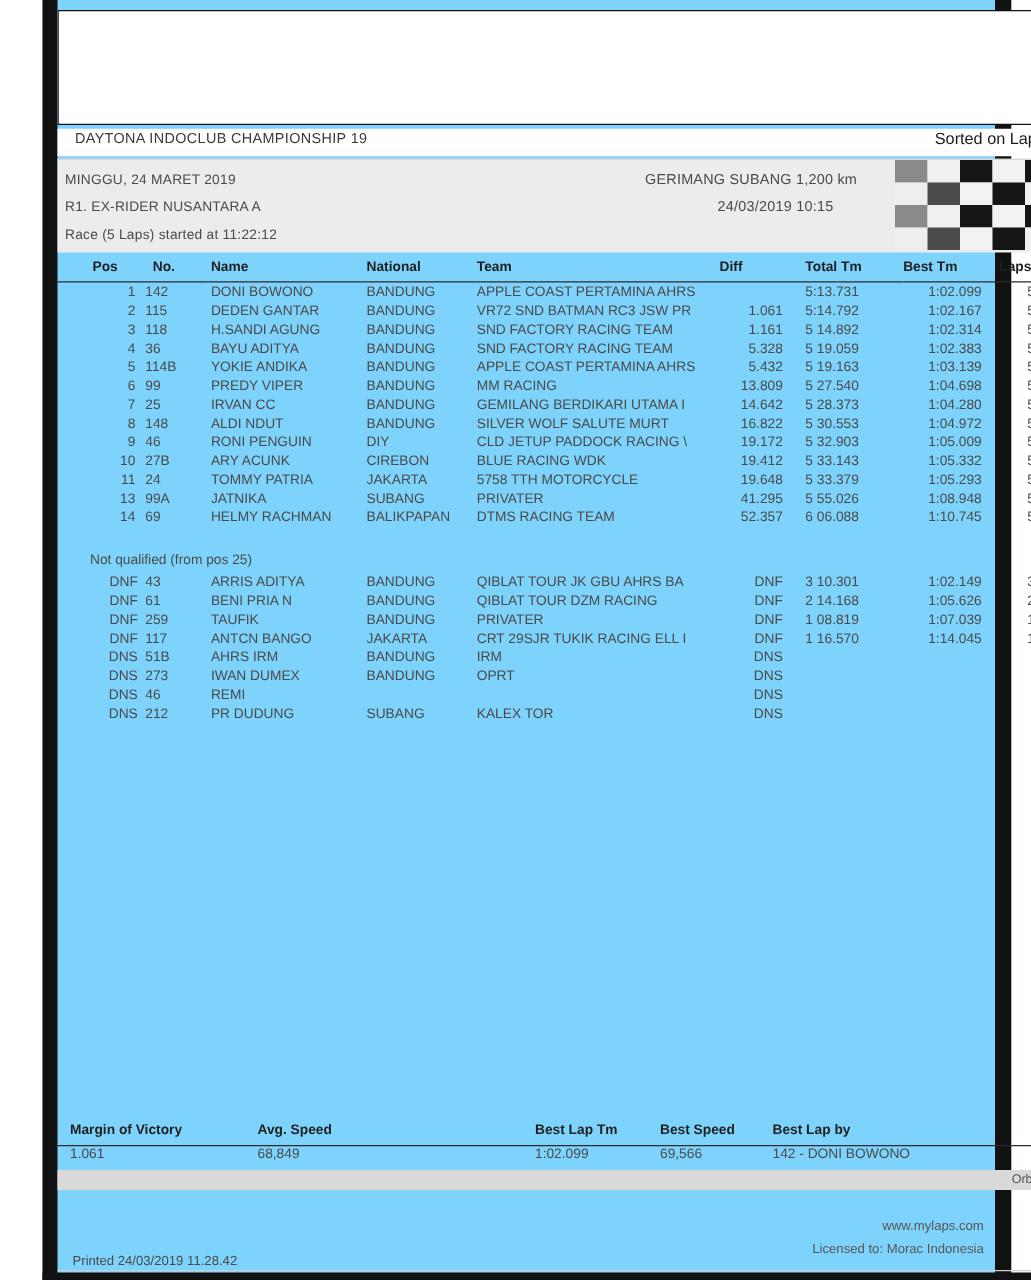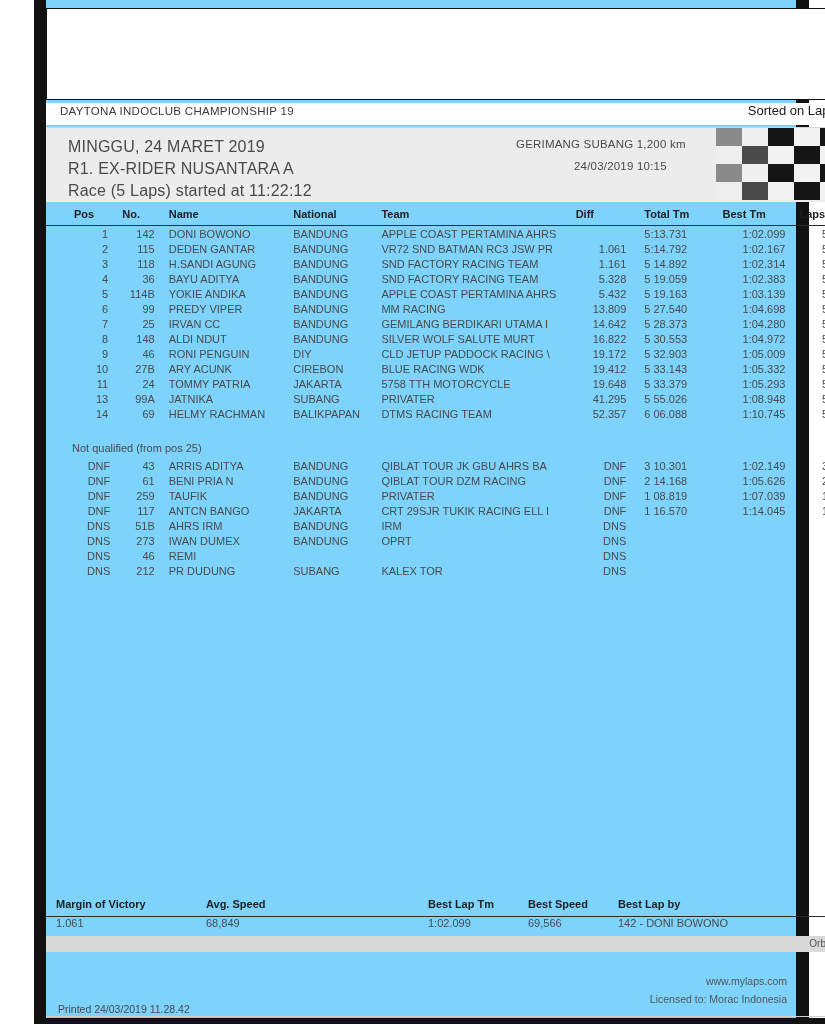--- a/index.html
+++ b/index.html
@@ -61,22 +61,22 @@
     position: absolute;
     left: 12px; top: 127px;
     width: 800px;
     height: 74px;
     background: #ececec;
     border-top: 1px solid #d6d6d6;
     overflow: hidden;
   }
   .info-line {
     position: absolute;
-    left: 22px;
-    font-size: 16px;
+    left: 6px;
+    font-size: 11px;
     color: #4a4a4a;
     letter-spacing: 0.2px;
   }
   .info-line.l1 { top: 10px; }
   .info-line.l2 { top: 32px; }
   .info-line.l3 { top: 54px; }
   .info-right {
     position: absolute;
     font-size: 11.5px;
     color: #4a4a4a;
@@ -113,21 +113,21 @@
     text-align: left;
     padding: 3px 0 5px 0;
     border-bottom: 1.5px solid #2b2b2b;
   }
   table.results tbody td {
     padding: 1.5px 0;
     white-space: nowrap;
     overflow: hidden;
   }
   .c-pos   { width: 42px;  text-align: right; padding-right: 8px !important; }
-  .c-no    { width: 40px;  text-align: right; padding-right: 10px !important; }
+  .c-no    { width: 40px;  text-align: left; padding-right: 10px !important; }
   .c-name  { width: 140px; padding-left: 4px !important; }
   .c-nat   { width: 100px; }
   .c-team  { width: 205px; }
   .c-diff  { width: 60px;  text-align: right; padding-right: 18px !important; }
   .c-total { width: 76px;  text-align: left; padding-right: 14px !important; }
   .c-best  { width: 74px;  text-align: right; padding-right: 14px !important; }
   .c-laps  { width: 40px;  text-align: right; padding-right: 18px !important; }
 
   thead .c-pos   { text-align: left; padding-left: 28px !important; }
   thead .c-no    { text-align: left; padding-left: 6px !important; }

